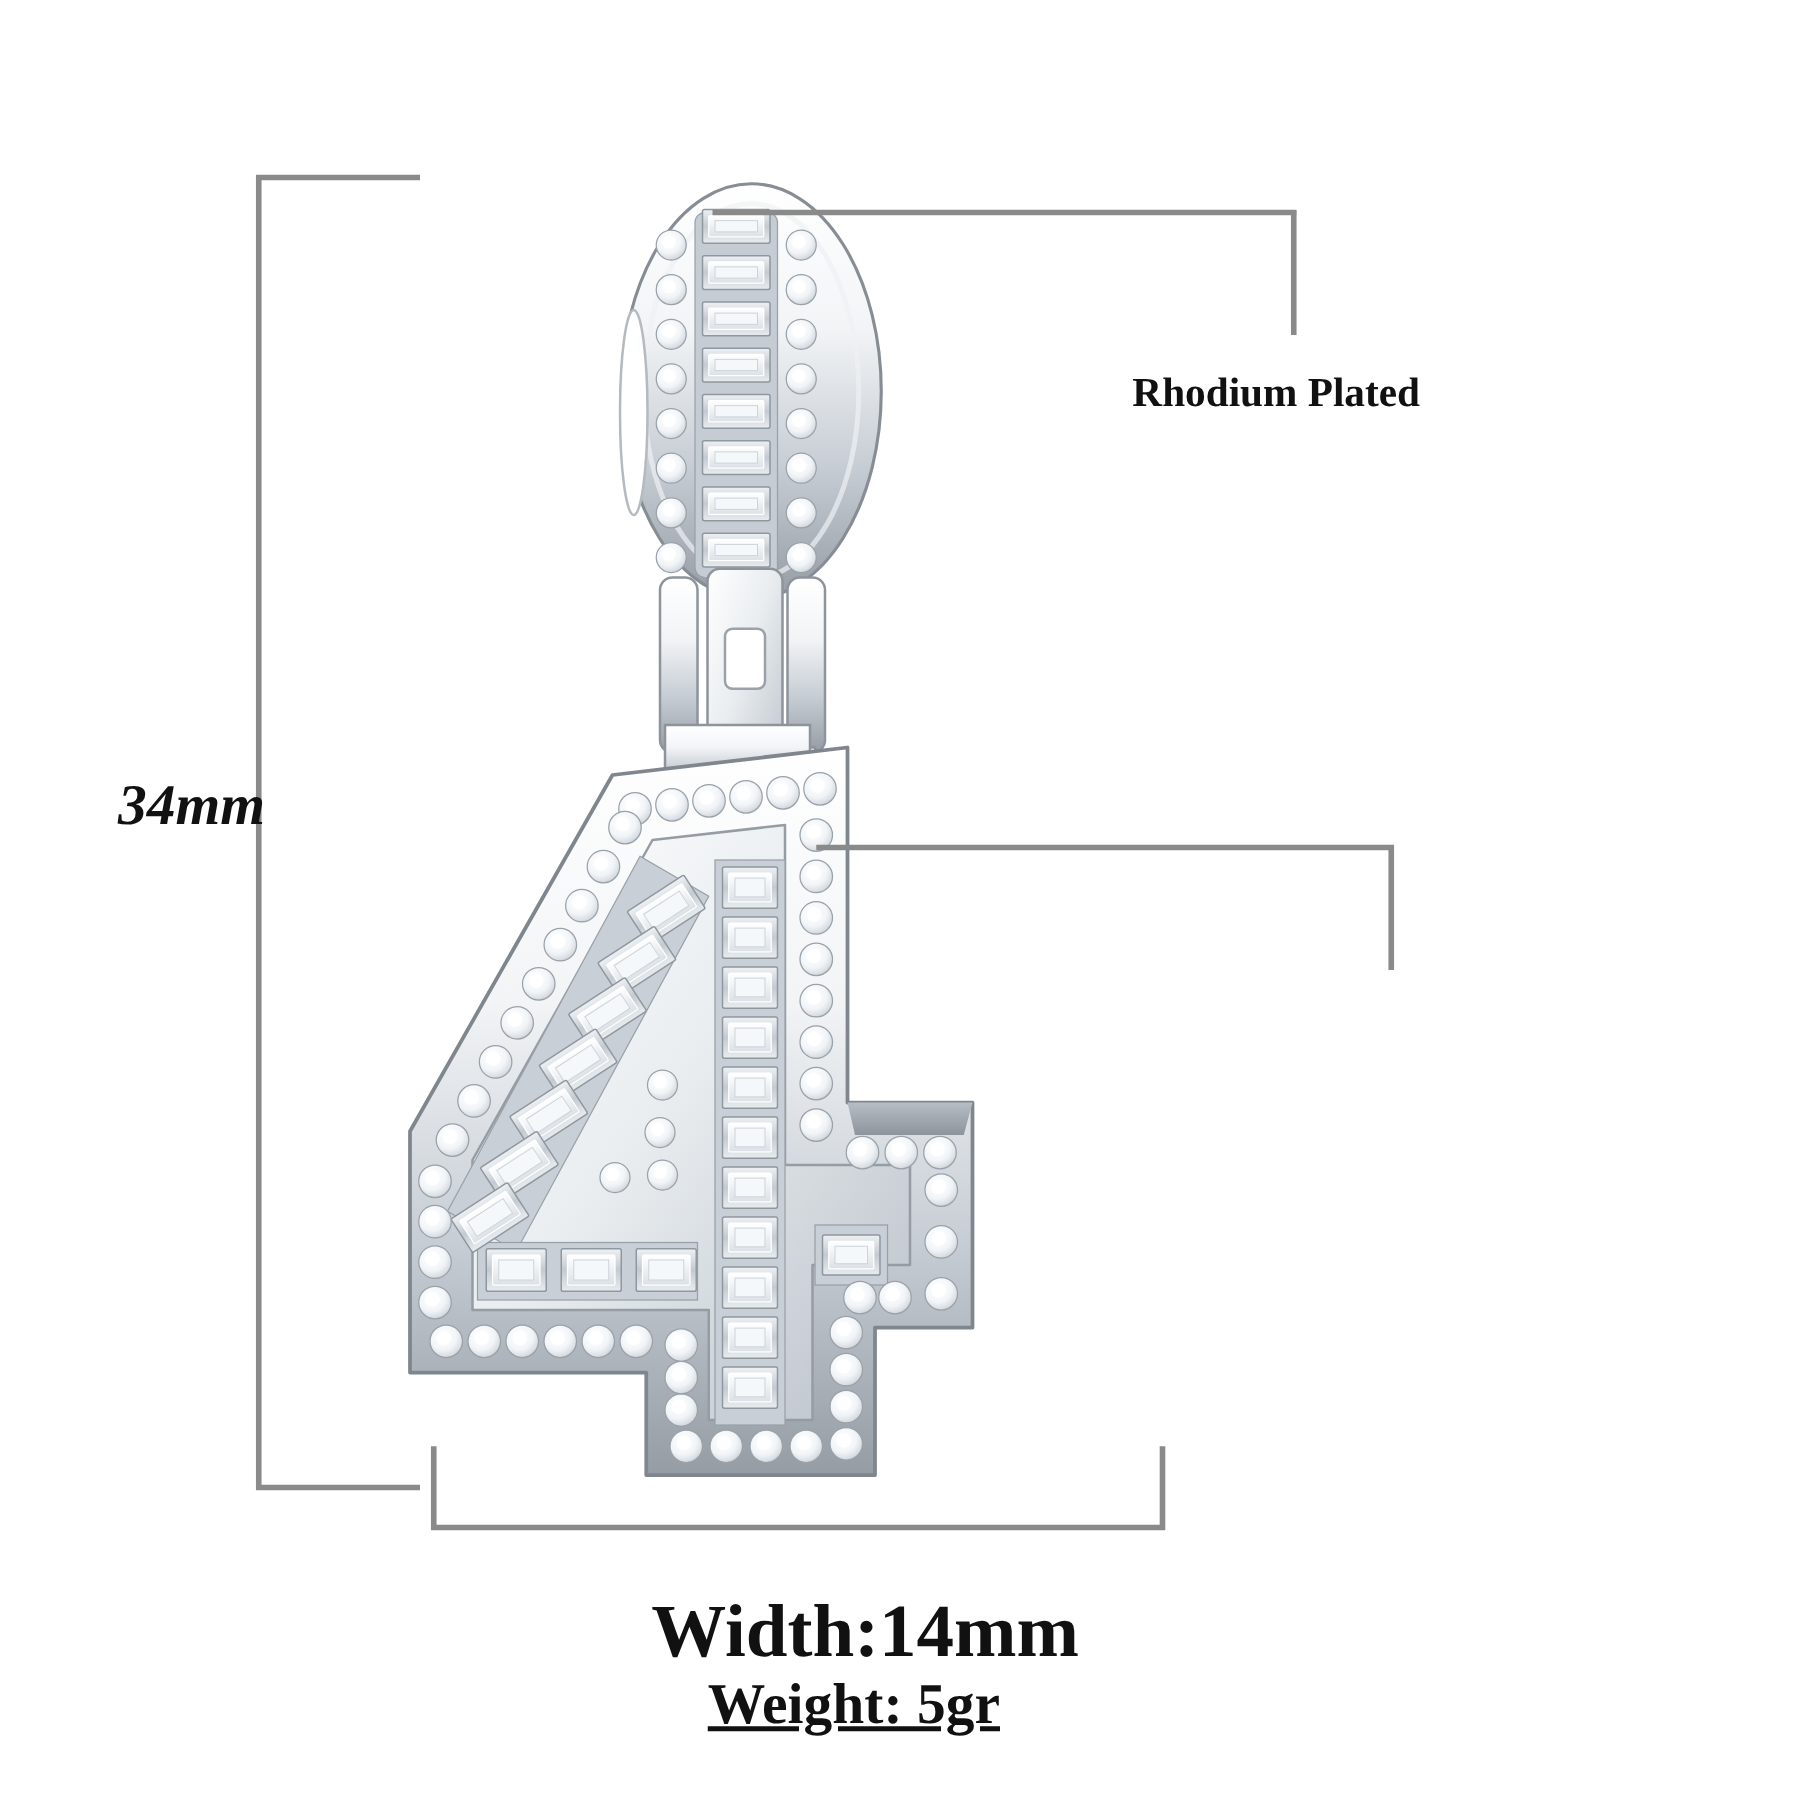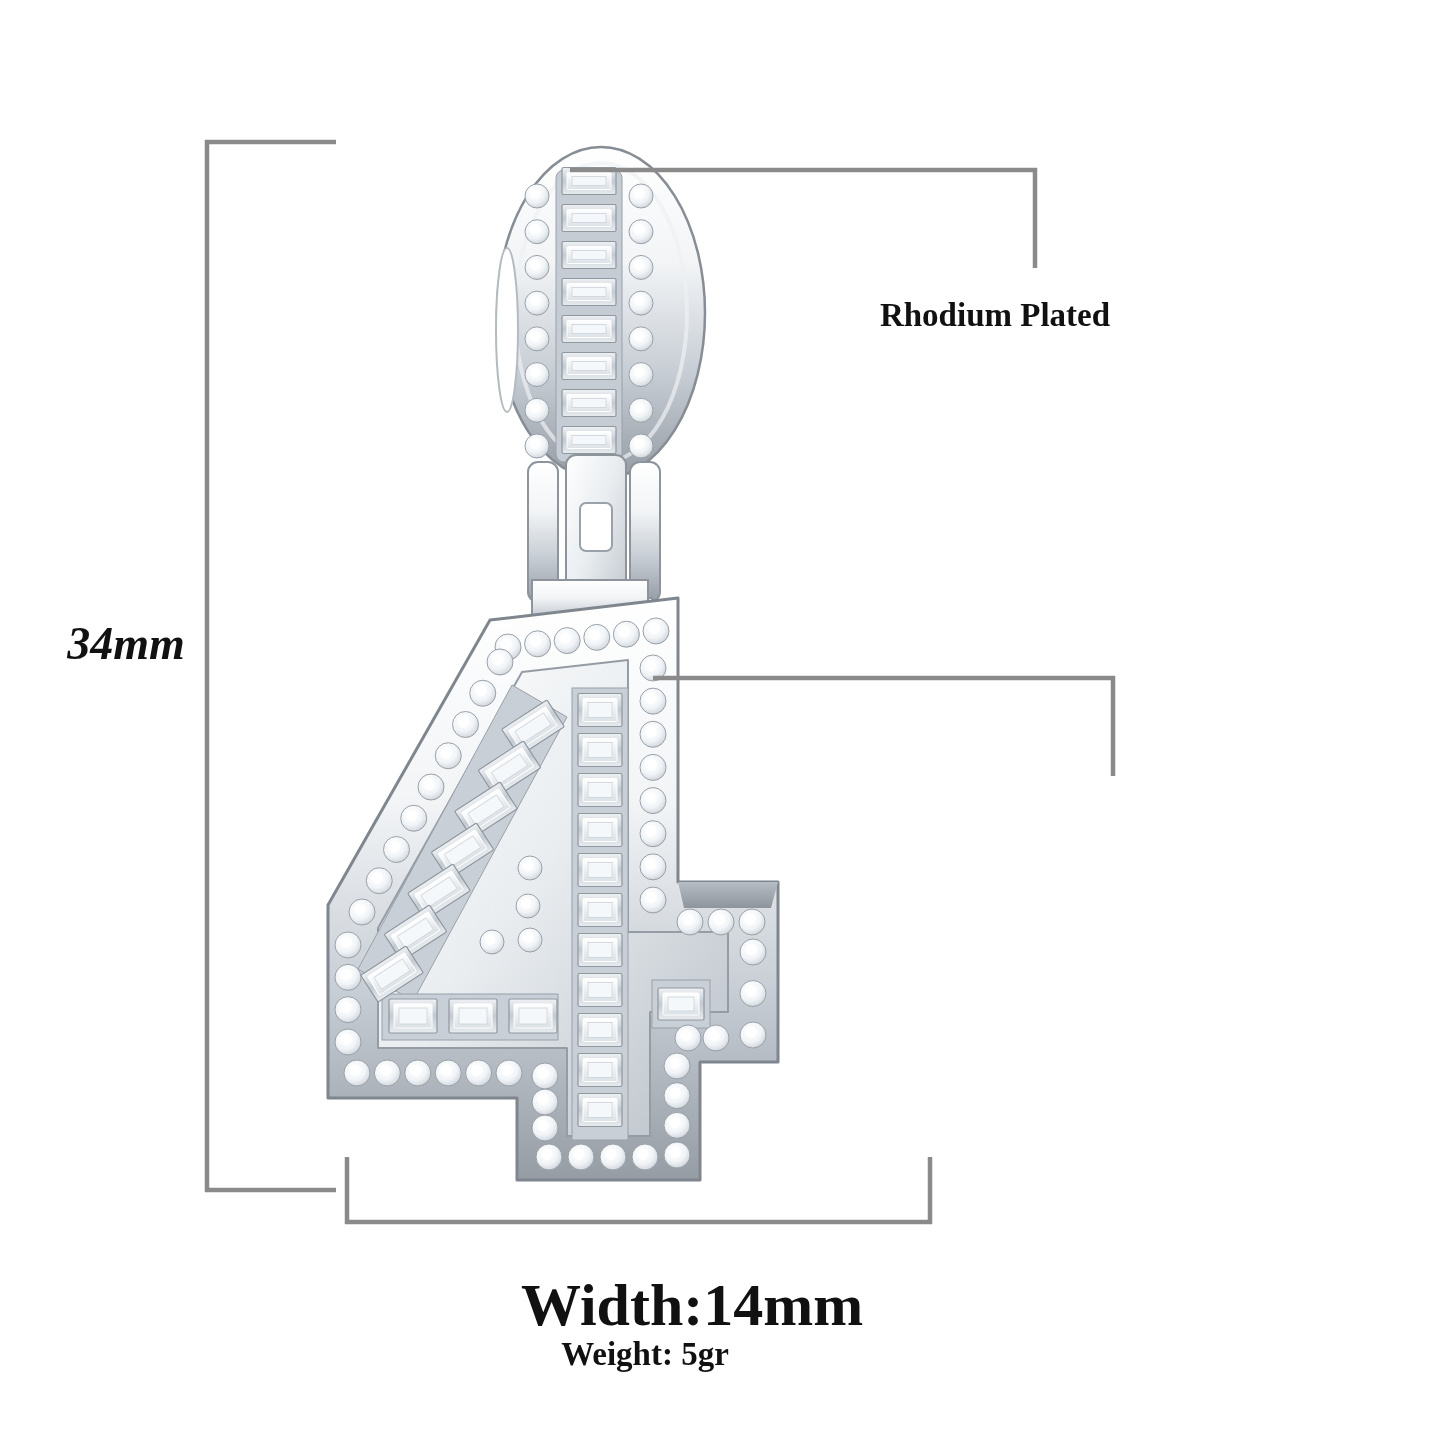--- a/index.html
+++ b/index.html
@@ -16,30 +16,30 @@
     background:var(--background);
     font-family:"Liberation Serif", serif;
     position:relative;overflow:hidden;
   }
   .canvas{position:absolute;inset:0;width:1440px;height:1440px;}
   svg.scene{position:absolute;left:0;top:0;width:1440px;height:1440px;}
   .lbl{
     position:absolute;
     color:var(--label-text);
     font-weight:bold;
-    text-align:center;
+    text-align:right;
     line-height:1.32;
     white-space:nowrap;
   }
   #label-height {left:40px;  top:614px;  width:172px; font-size:46px;font-style:italic;}
   #label-plating{left:854px; top:294px;  width:282px; font-size:33px;}
   #label-stone  {left:965px; top:786px;  width:300px; font-size:33px;}
   #label-width  {left:521px; top:1266px; width:310px; font-size:60px;}
   #label-depth  {left:511px; top:1286px; width:310px; font-size:45px;}
-  #label-weight {left:490px; top:1333px; width:310px; font-size:33px;}
+  #label-weight {left:490px; top:1333px; width:310px; font-size:46px;text-decoration:underline;}
 </style>
 </head>
 <body>
 
 <div class="canvas">
 
   <svg class="scene" viewBox="0 0 1440 1440" aria-hidden="true">
     <defs>
       <linearGradient id="gMetal" x1="0" y1="0" x2="0" y2="1">
         <stop offset="0" style="stop-color:#ffffff"></stop>

